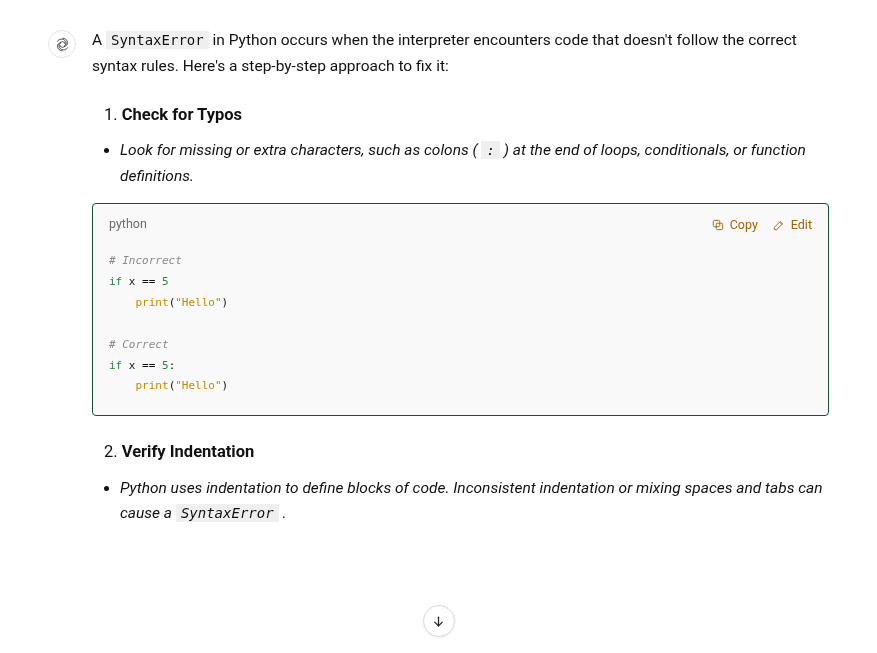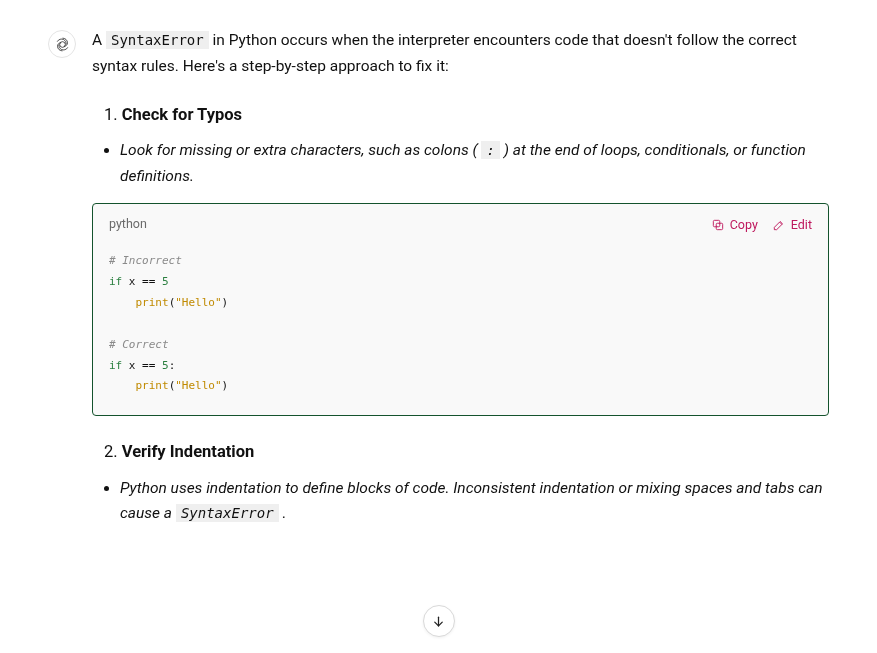--- a/index.html
+++ b/index.html
@@ -103,21 +103,21 @@
   .code-actions {
     display: flex;
     gap: 14px;
   }
   .code-action-btn {
     display: inline-flex;
     align-items: center;
     gap: 5px;
     background: none;
     border: none;
-    color: #be185d;
+    color: #a16207;
     font-size: 12.5px;
     cursor: pointer;
     padding: 0;
     font-family: inherit;
   }
   .code-action-btn svg { width: 14px; height: 14px; }
   pre.code-body {
     font-family: ui-monospace, SFMono-Regular, Menlo, Consolas, monospace;
     font-size: 11px;
     line-height: 1.9;

